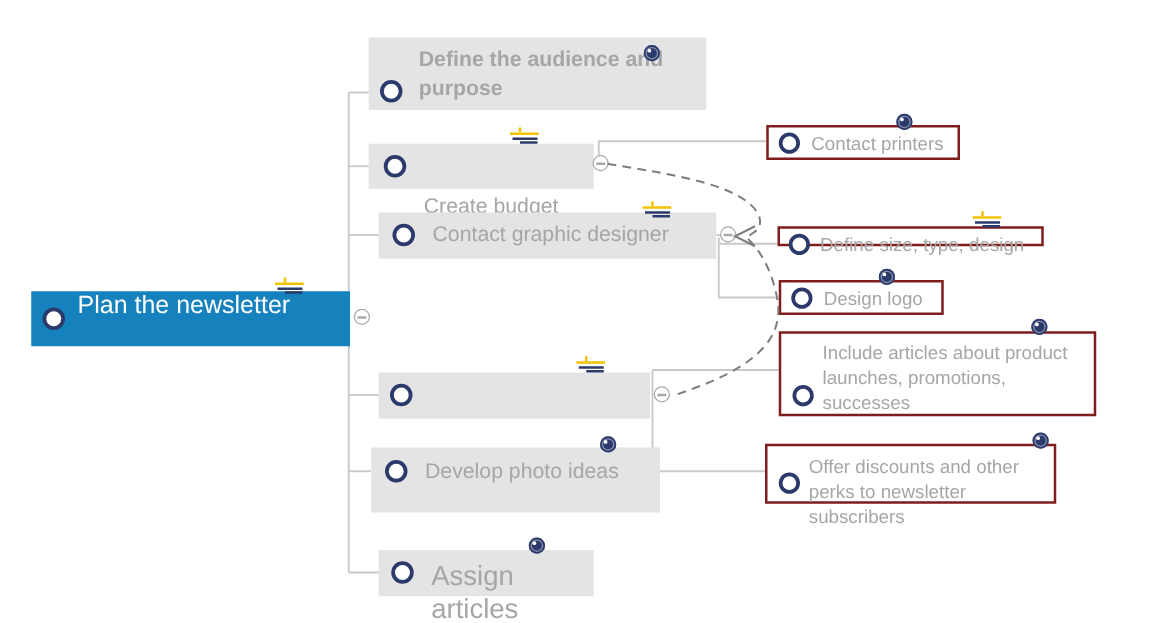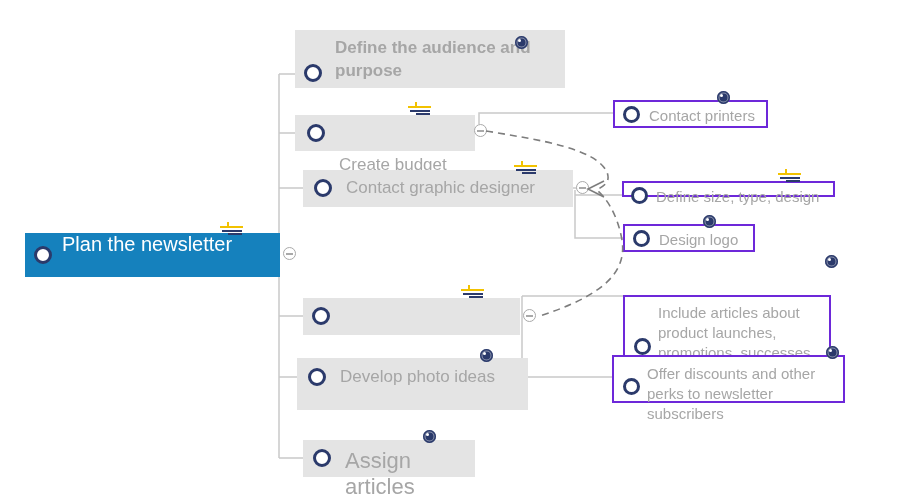--- a/index.html
+++ b/index.html
@@ -3,21 +3,21 @@
 <meta charset="utf-8">
 <style>
   html,body{margin:0;padding:0;background:#ffffff;}
   #canvas{
     position:relative;width:923px;height:498px;background:#ffffff;overflow:hidden;
     font-family:"Liberation Sans","DejaVu Sans",sans-serif;
   }
   svg.layer{position:absolute;left:0;top:0;pointer-events:none;}
   .topic{position:absolute;box-sizing:border-box;}
   .topic.gray{background:#e4e4e4;color:#a6a6a6;}
-  .topic.white{background:#ffffff;border:2px solid #6d28d9;color:#a6a6a6;}
+  .topic.white{background:#ffffff;border:2px solid #7f1d1d;color:#a6a6a6;}
   .topic .label{display:block;}
   .topic-circle{
     position:absolute;box-sizing:border-box;background:#ffffff;
     border:3px solid #2b3a6b;border-radius:50%;width:18px;height:18px;
   }
   .topic.white .topic-circle{width:17px;height:17px;}
   .root-topic{
     position:absolute;box-sizing:border-box;background:#1581bd;color:#ffffff;
     display:flex;align-items:flex-start;
   }
@@ -107,21 +107,21 @@
   <div class="topic white" style="left:622px;top:181px;width:213px;height:16px;">
     <span class="topic-circle" style="left:7px;top:4px;"></span>
     <span class="label" style="padding:5px 4px 0 32px;font-size:15px;">Define size, type, design</span>
   </div>
 
   <div class="topic white" style="left:623px;top:224px;width:132px;height:28px;">
     <span class="topic-circle" style="left:8px;top:4px;"></span>
     <span class="label" style="padding:5px 4px 0 34px;font-size:15px;">Design logo</span>
   </div>
 
-  <div class="topic white" style="left:623px;top:265px;width:208px;height:68px;margin-top:30px;">
+  <div class="topic white" style="left:623px;top:265px;width:254px;height:68px;">
     <span class="topic-circle" style="left:9px;top:41px;"></span>
     <span class="label" style="padding:6px 8px 0 33px;font-size:15px;line-height:20px;">Include articles about product launches, promotions, successes</span>
   </div>
 
   <div class="topic white" style="left:612px;top:355px;width:233px;height:48px;">
     <span class="topic-circle" style="left:9px;top:21px;"></span>
     <span class="label" style="padding:7px 8px 0 33px;font-size:15px;line-height:20px;">Offer discounts and other perks to newsletter subscribers</span>
   </div>
 
   <div class="collapse-btn" style="left:283px;top:247px;"></div>

